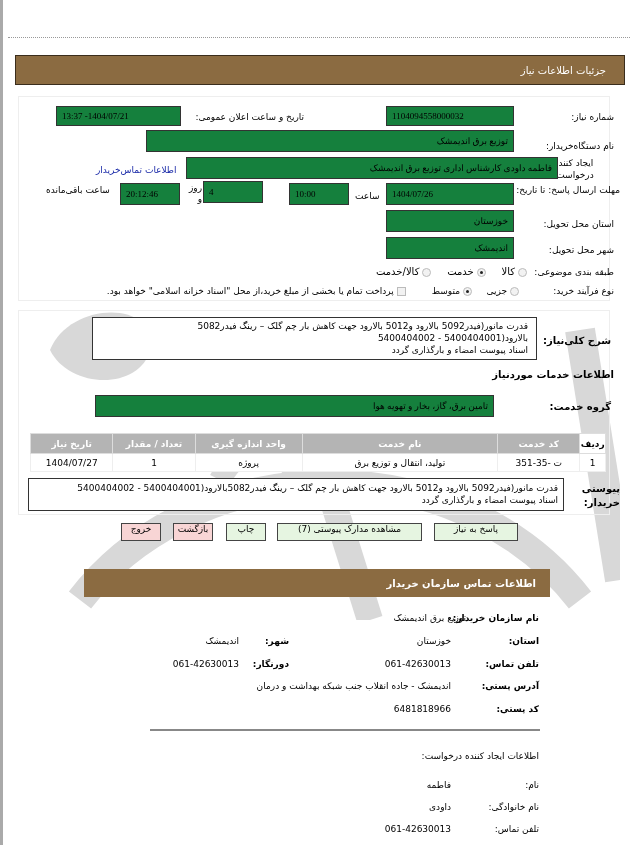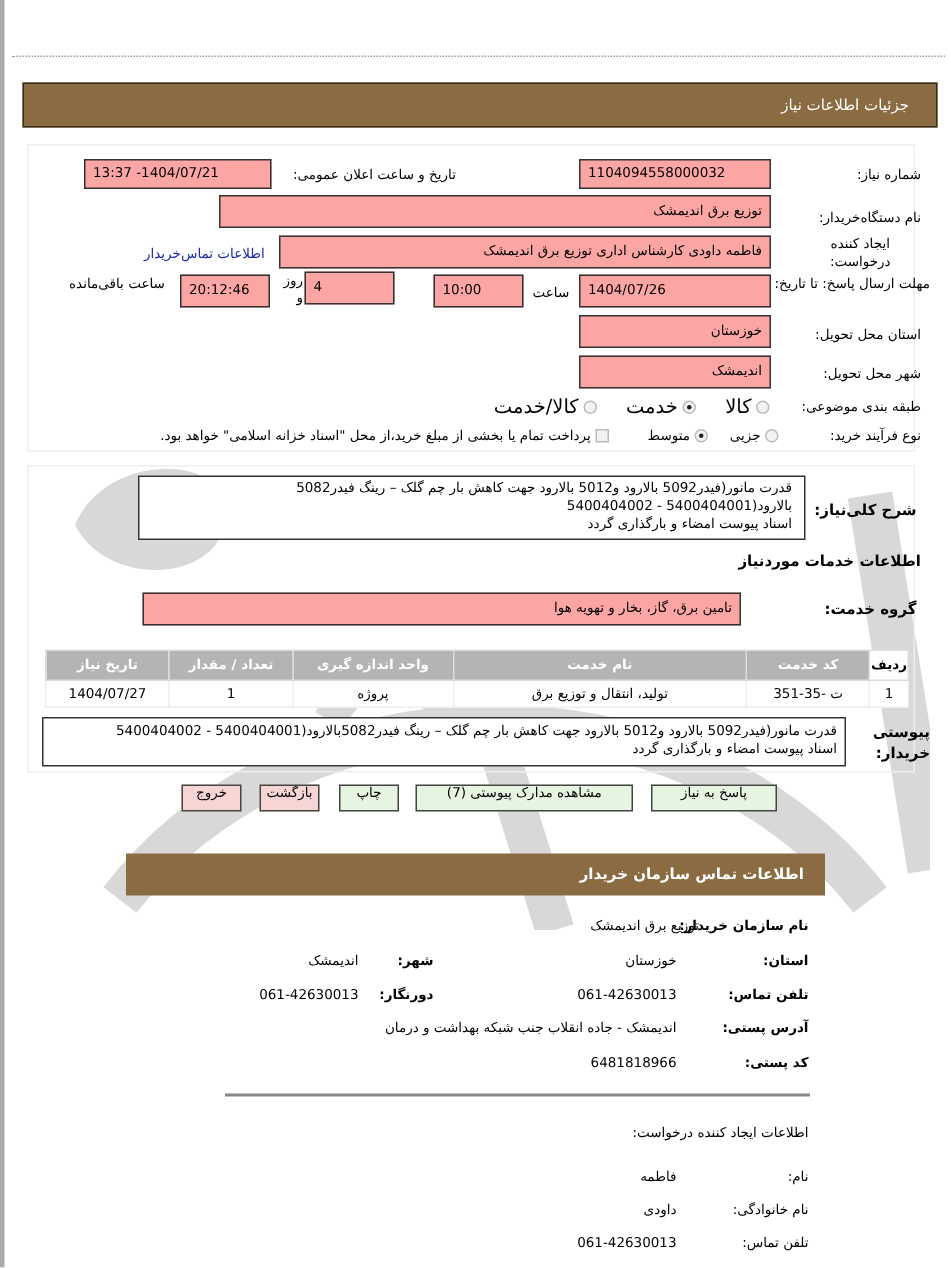--- a/index.html
+++ b/index.html
@@ -6,21 +6,21 @@
   html, body { width: 634px; height: 845px; overflow: hidden; background: #fff; }
   body { font-family: "DejaVu Sans", sans-serif; font-size: 9px; color: #000; position: relative; }
   .leftbar { position: absolute; left: 0; top: 0; width: 3px; height: 845px; background: #aaa; }
   .dotline { position: absolute; left: 8px; right: 4px; top: 37px; border-top: 1px dotted #999; }
   .watermark { position: absolute; pointer-events: none; }
   .hdr { position: absolute; background: #8b6b41; color: #fff; direction: rtl; font-size: 10px; display: flex; align-items: center; padding-right: 18px; border: 1px solid #3a2d1c; }
   .panel { position: absolute; border: 1px solid #eee; }
   .abs { position: absolute; }
   .rtl { direction: rtl; }
   .lbl { position: absolute; direction: rtl; text-align: right; font-size: 9px; line-height: 12px; white-space: nowrap; }
-  .box { position: absolute; border: 1px solid #333; background: #fca5a5; direction: rtl; font-size: 9px; display: flex; align-items: center; padding: 0 5px; white-space: nowrap; }
+  .box { position: absolute; border: 1px solid #333; background: #15803d; direction: rtl; font-size: 9px; display: flex; align-items: center; padding: 0 5px; white-space: nowrap; font-family: Liberation Serif, serif; }
   .box.ltr { justify-content: flex-end; }
   .link { color: #1a2aa8; }
   .radio { display: inline-block; width: 9px; height: 9px; border-radius: 50%; border: 1px solid #bbb; background: #f2f2f2; vertical-align: middle; margin: 0 3px; position: relative; }
   .radio.on::after { content: ""; position: absolute; left: 2px; top: 2px; width: 3px; height: 3px; border-radius: 50%; background: #222; }
   .chk { display: inline-block; width: 9px; height: 9px; border: 1px solid #bbb; background: #f2f2f2; vertical-align: middle; margin: 0 3px; }
   .bold { font-weight: bold; }
   table.items { position: absolute; left: 30px; top: 433px; width: 576px; border-collapse: collapse; direction: rtl; font-size: 9px; border: 1px solid #ccc; }
   table.items th { background: #b4b4b4; color: #fff; font-weight: bold; height: 20px; border: 1px solid #ddd; }
   table.items td { height: 18px; text-align: center; border: 1px solid #eee; background: #fff; }
   .btn { position: absolute; height: 18px; border: 1px solid #444; font-size: 9px; direction: rtl; display: flex; align-items: flex-start; justify-content: center; line-height: 10px; overflow: hidden; cursor: pointer; }
@@ -50,40 +50,40 @@
 
 <div class="lbl" style="right:20px;top:111px;">شماره نیاز:</div>
 <div class="box ltr" style="left:386px;top:106px;width:128px;height:20px;">1104094558000032</div>
 <div class="lbl" style="right:330px;top:111px;">تاریخ و ساعت اعلان عمومی:</div>
 <div class="box ltr" style="left:56px;top:106px;width:125px;height:20px;">1404/07/21- 13:37</div>
 
 <div class="lbl" style="right:20px;top:140px;">نام دستگاه‌خریدار:</div>
 <div class="box" style="left:146px;top:130px;width:368px;height:22px;">توزیع برق اندیمشک</div>
 
 <div class="lbl" style="right:28px;top:157px;width:65px;white-space:normal;text-align:center;">ایجاد کننده درخواست:</div>
-<div class="box" style="left:186px;top:157px;width:328px;height:22px;">فاطمه داودی کارشناس اداری توزیع برق اندیمشک</div>
+<div class="box" style="left:186px;top:157px;width:372px;height:22px;">فاطمه داودی کارشناس اداری توزیع برق اندیمشک</div>
 <div class="lbl link" style="left:96px;top:164px;text-decoration:none;">اطلاعات تماس‌خریدار</div>
 
 <div class="lbl" style="right:14px;top:184px;width:110px;white-space:normal;">مهلت ارسال پاسخ: تا تاریخ:</div>
 <div class="box ltr" style="left:386px;top:183px;width:128px;height:22px;">1404/07/26</div>
 <div class="lbl" style="left:355px;top:190px;">ساعت</div>
 <div class="box ltr" style="left:289px;top:183px;width:60px;height:22px;">10:00</div>
 <div class="box ltr" style="left:203px;top:181px;width:60px;height:22px;">4</div>
 <div class="lbl" style="left:182px;top:183px;width:20px;white-space:normal;line-height:11px;">روز و</div>
 <div class="box ltr" style="left:120px;top:183px;width:60px;height:22px;">20:12:46</div>
 <div class="lbl" style="left:46px;top:184px;">ساعت باقی‌مانده</div>
 
 <div class="lbl" style="right:20px;top:218px;">استان محل تحویل:</div>
 <div class="box" style="left:386px;top:210px;width:128px;height:22px;">خوزستان</div>
 
 <div class="lbl" style="right:20px;top:244px;">شهر محل تحویل:</div>
 <div class="box" style="left:386px;top:237px;width:128px;height:22px;">اندیمشک</div>
 
 <div class="lbl" style="right:20px;top:266px;">طبقه بندی موضوعی:</div>
-<div class="abs rtl" style="right:118px;top:266px;white-space:nowrap;font-size:13px;line-height:12px;margin-left:20px;">
+<div class="abs rtl" style="right:104px;top:266px;white-space:nowrap;font-size:10px;line-height:12px;margin-left:20px;">
   <span class="radio"></span><span>کالا</span>
   &nbsp;&nbsp;&nbsp;<span class="radio on"></span><span>خدمت</span>
   &nbsp;&nbsp;&nbsp;<span class="radio"></span><span>کالا/خدمت</span>
 </div>
 
 <div class="lbl" style="right:20px;top:285px;">نوع فرآیند خرید:</div>
 <div class="abs rtl" style="right:112px;top:285px;white-space:nowrap;font-size:9px;line-height:12px;">
   <span class="radio"></span><span>جزیی</span>
   &nbsp;&nbsp;&nbsp;<span class="radio on"></span><span>متوسط</span>
   &nbsp;&nbsp;&nbsp;&nbsp;&nbsp;&nbsp;&nbsp;<span class="chk"></span><span>پرداخت تمام یا بخشی از مبلغ خرید،از محل "اسناد خزانه اسلامی" خواهد بود.</span>

